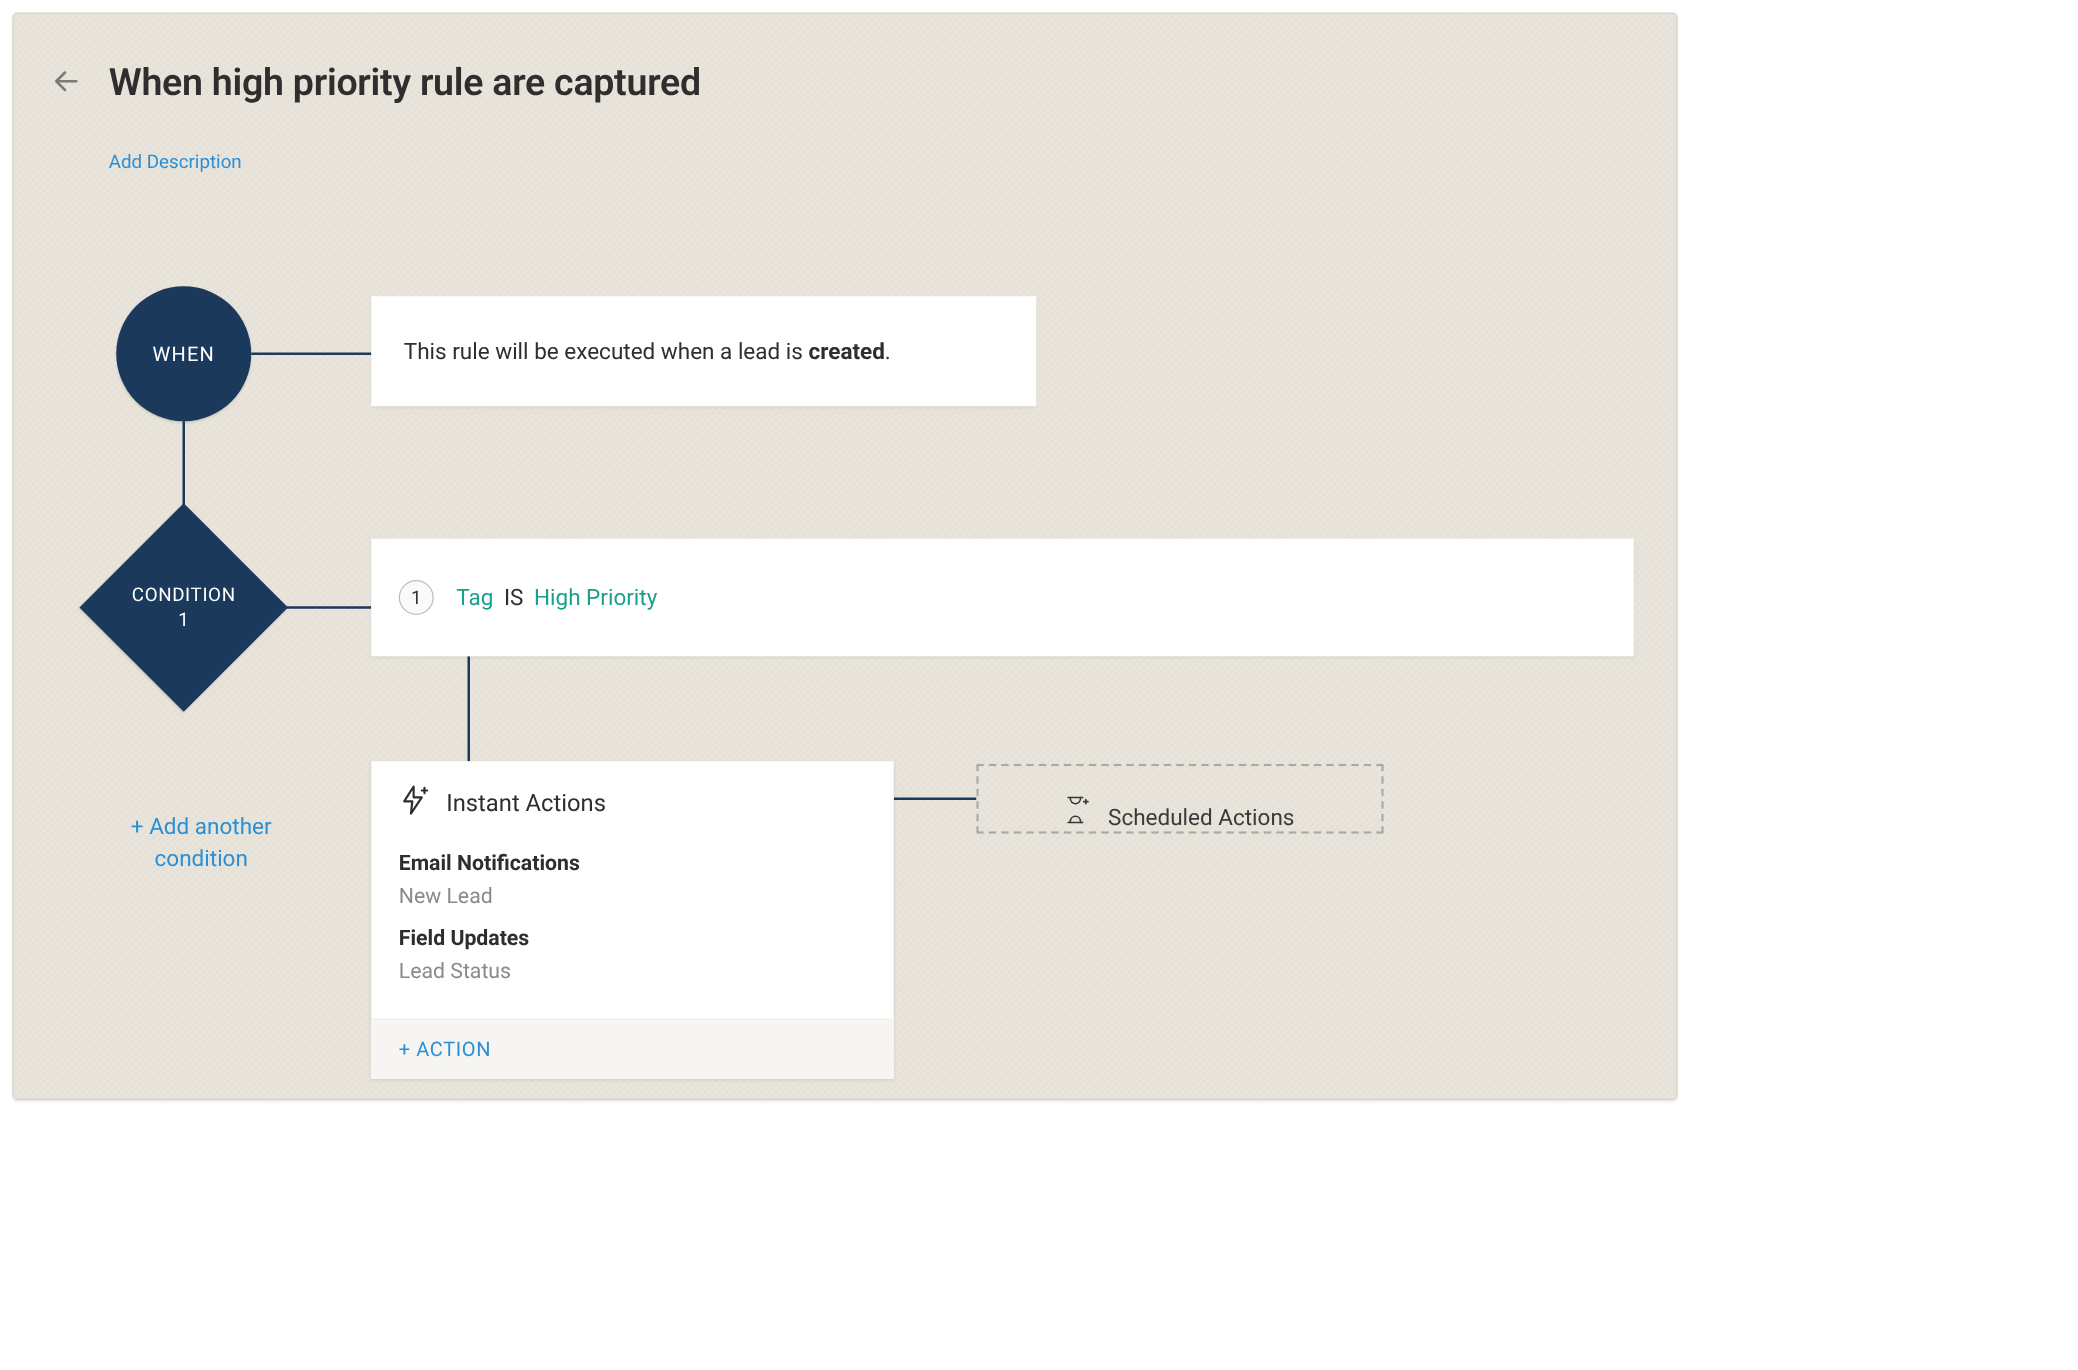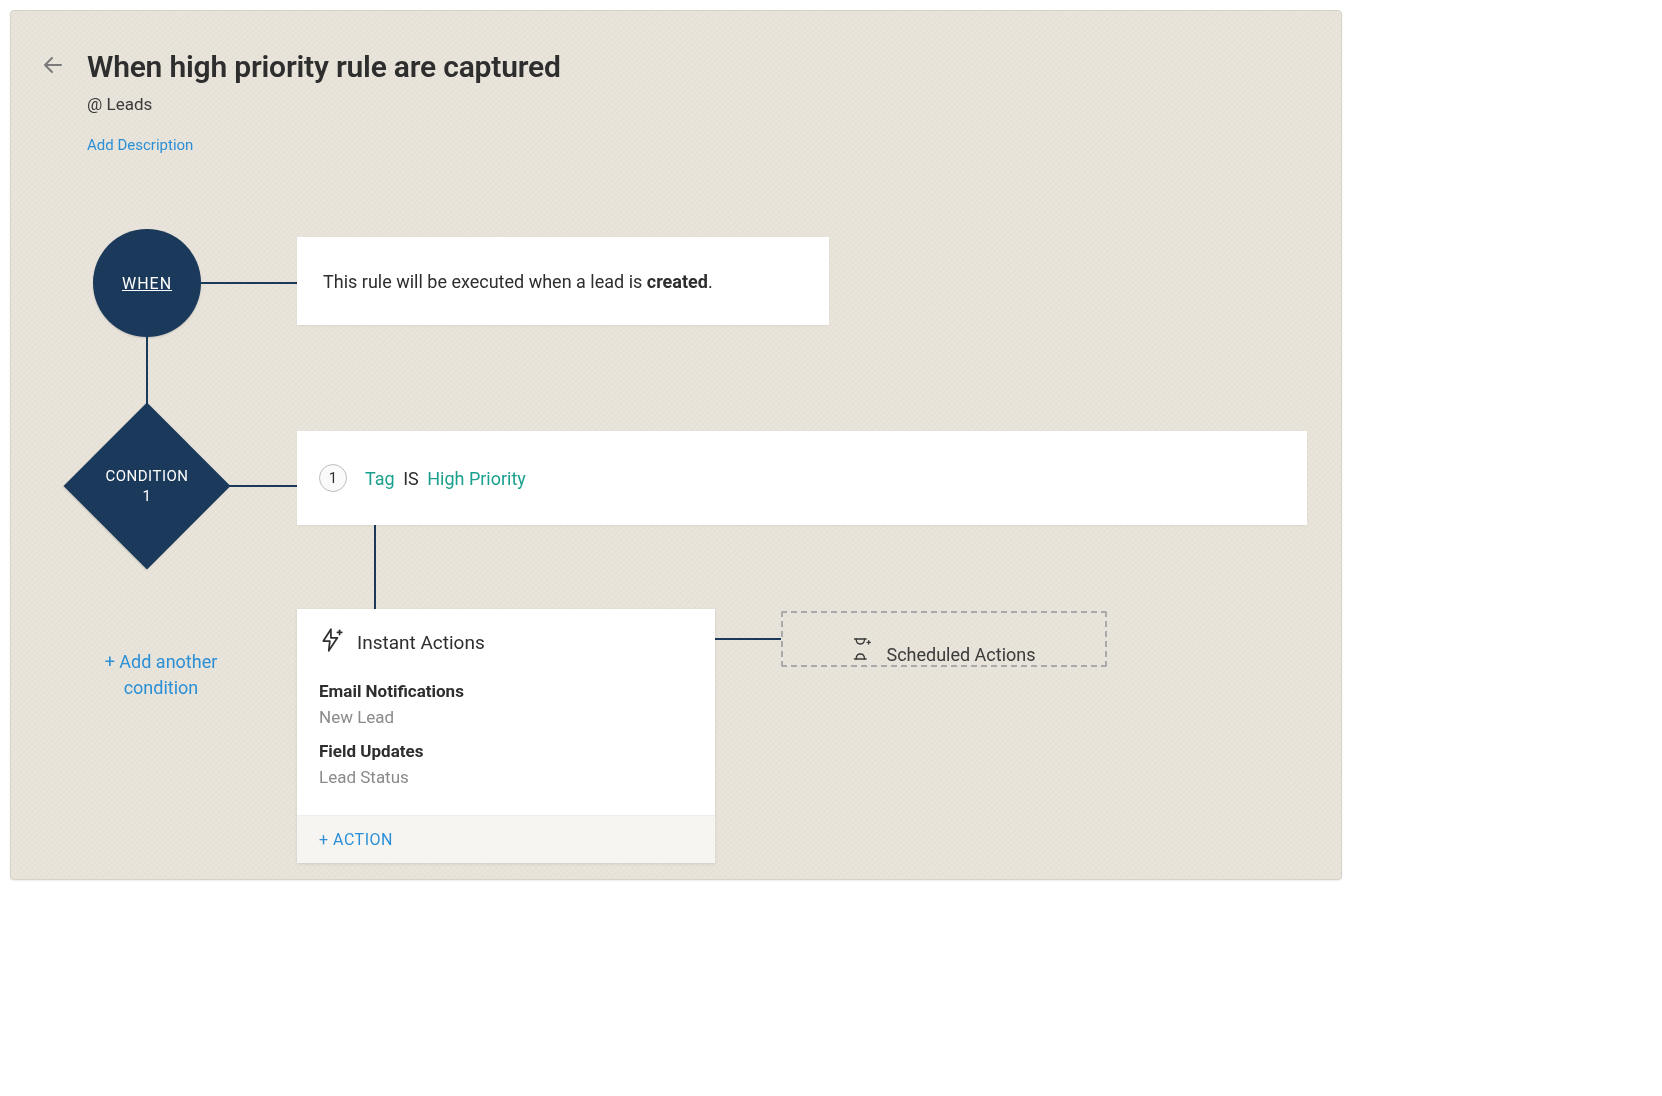--- a/index.html
+++ b/index.html
@@ -47,21 +47,21 @@
     color: #2e2e2e;
     letter-spacing: -0.2px;
   }
   .module {
     margin-top: 10px;
     font-size: 17px;
     color: #3a3a3a;
   }
   .add-desc {
     display: inline-block;
-    margin-top: 22px;
+    margin-top: 36px;
     font-size: 15px;
     color: #2b8fd6;
     cursor: pointer;
   }
 
   
   .flow { position: absolute; inset: 0; }
 
   .connector {
     position: absolute;
@@ -73,21 +73,20 @@
     left: 82px; top: 218px;
     width: 108px; height: 108px;
     border-radius: 50%;
     background: #1b3a5b;
     color: #fff;
     display: flex; align-items: center; justify-content: center;
     font-size: 16px;
     letter-spacing: 1px;
     box-shadow: 0 1px 2px rgba(0,0,0,0.15);
     cursor: pointer;
-    text-decoration: underline;
   }
 
   .when-card {
     position: absolute;
     left: 286px; top: 226px;
     width: 532px; height: 88px;
     background: #fff;
     padding: 4px 26px;
     display: flex; align-items: center;
     font-size: 18px;
@@ -209,21 +208,20 @@
 
   <div class="back-arrow">
     <svg viewBox="0 0 24 24" fill="none" stroke="currentColor" stroke-width="2" stroke-linecap="round" stroke-linejoin="round">
       <line x1="20" y1="12" x2="5" y2="12"></line>
       <polyline points="11 5 4 12 11 19"></polyline>
     </svg>
   </div>
 
   <div class="header">
     <div class="title">When high priority rule are captured</div>
-    <div class="module">@ Leads</div>
     <a class="add-desc">Add Description</a>
   </div>
 
   <div class="flow">
 
     <div class="connector" style="left:190px; top:271px; width:96px; height:2px;"></div>
     <div class="connector" style="left:135px; top:326px; width:2px; height:78px;"></div>
     <div class="connector" style="left:218px; top:474px; width:68px; height:2px;"></div>
     <div class="connector" style="left:363px; top:514px; width:2px; height:84px;"></div>
     <div class="connector" style="left:704px; top:627px; width:66px; height:2px;"></div>

